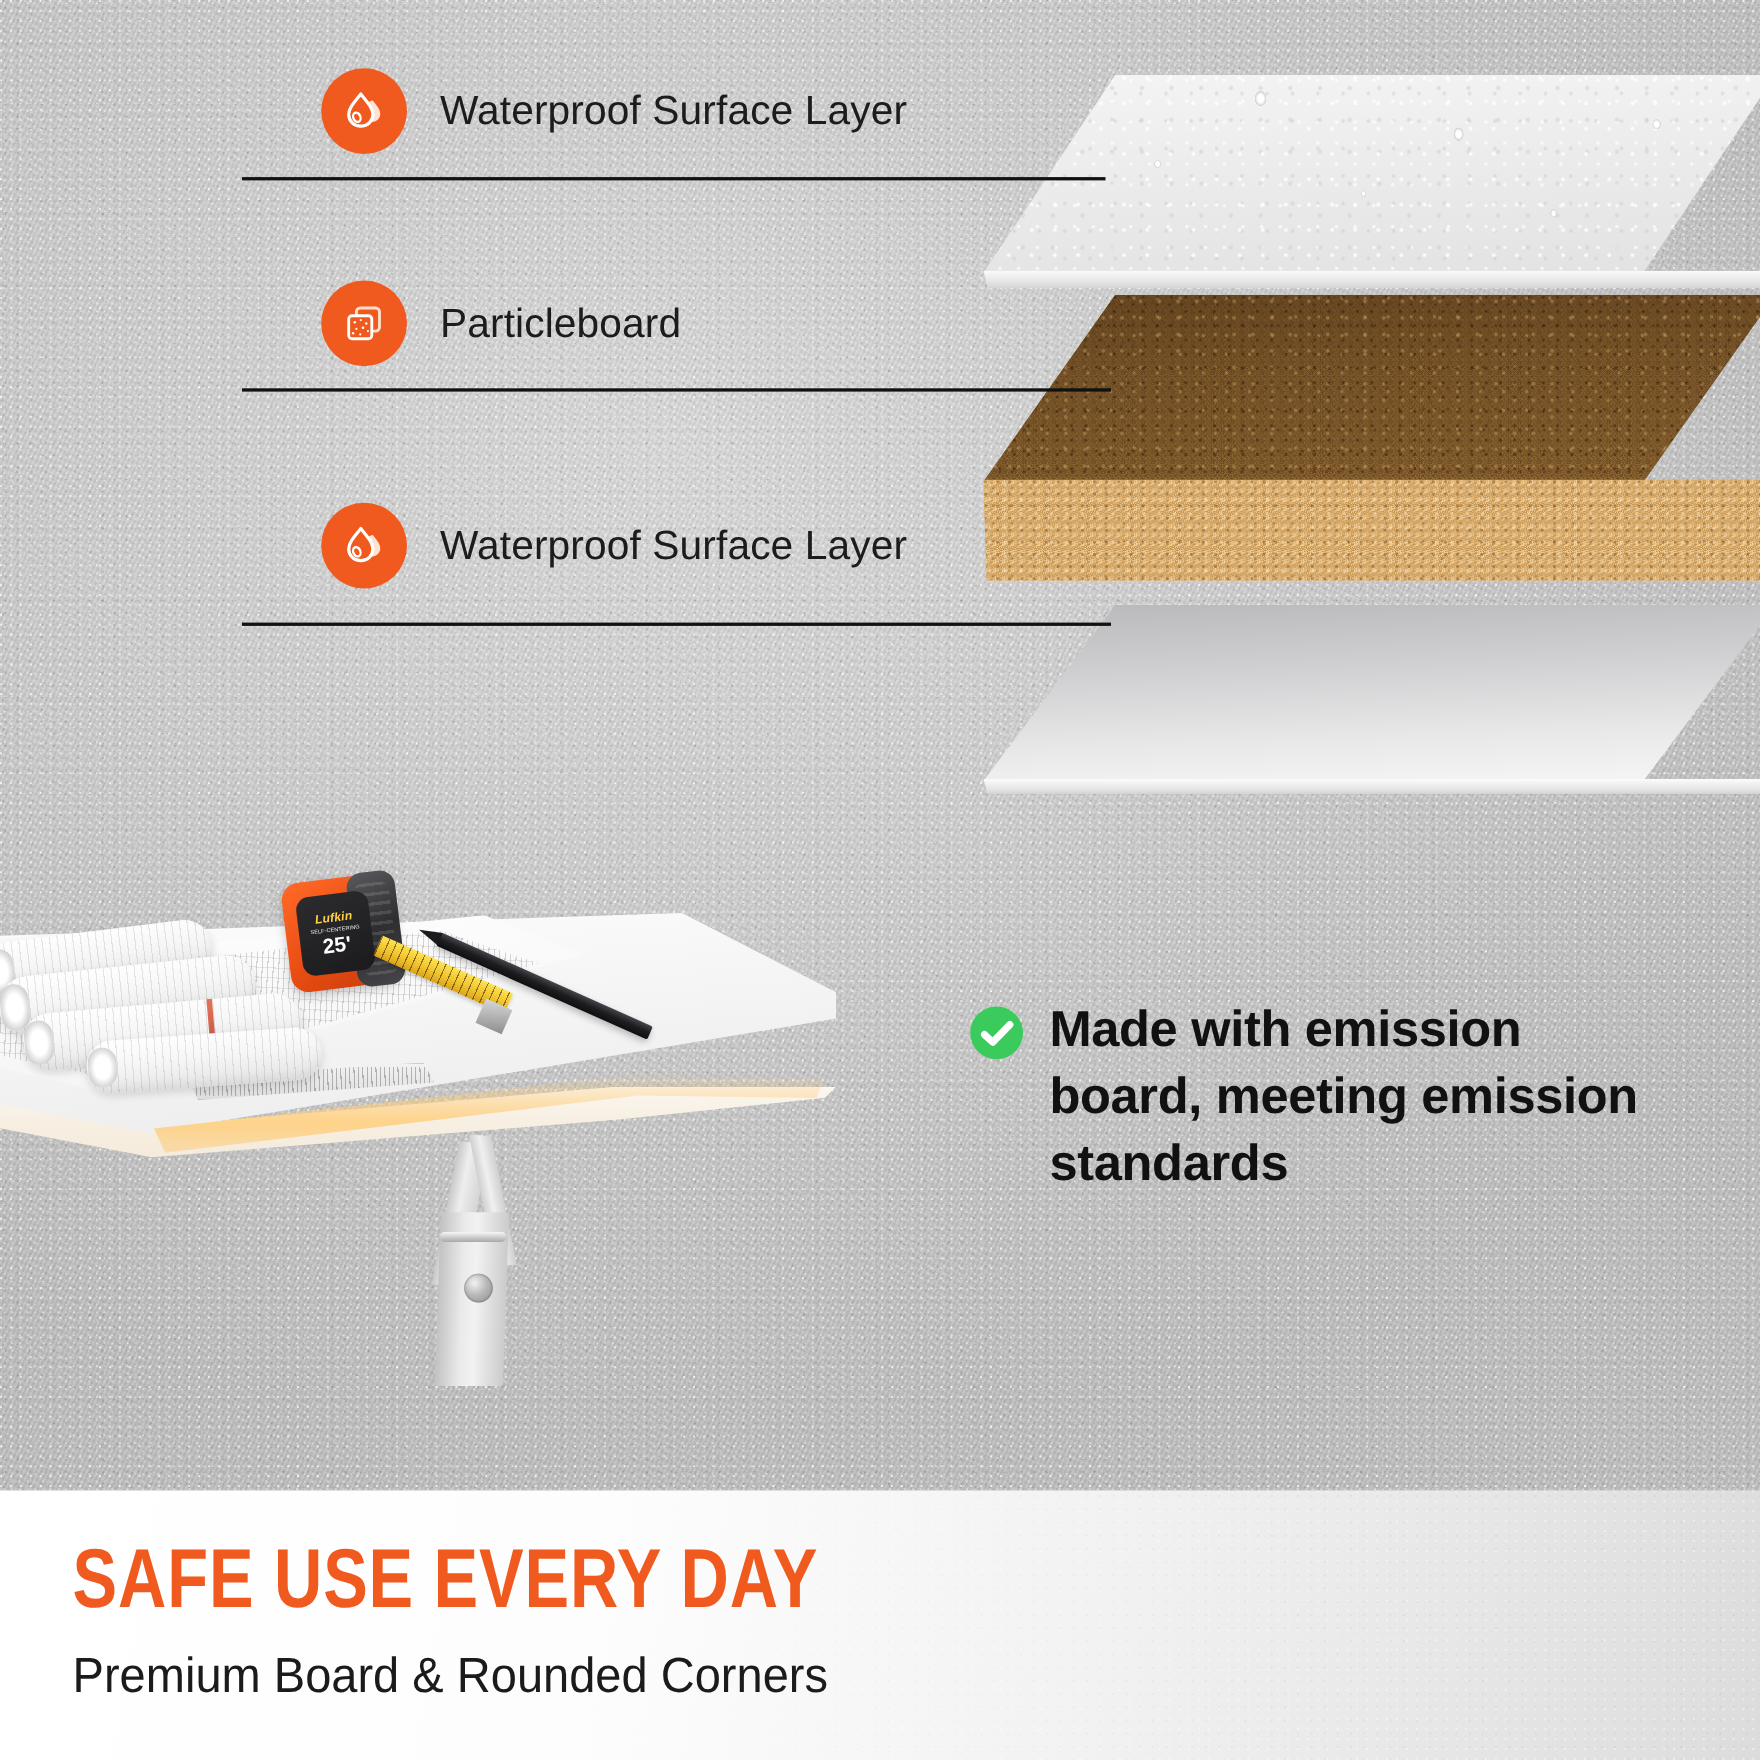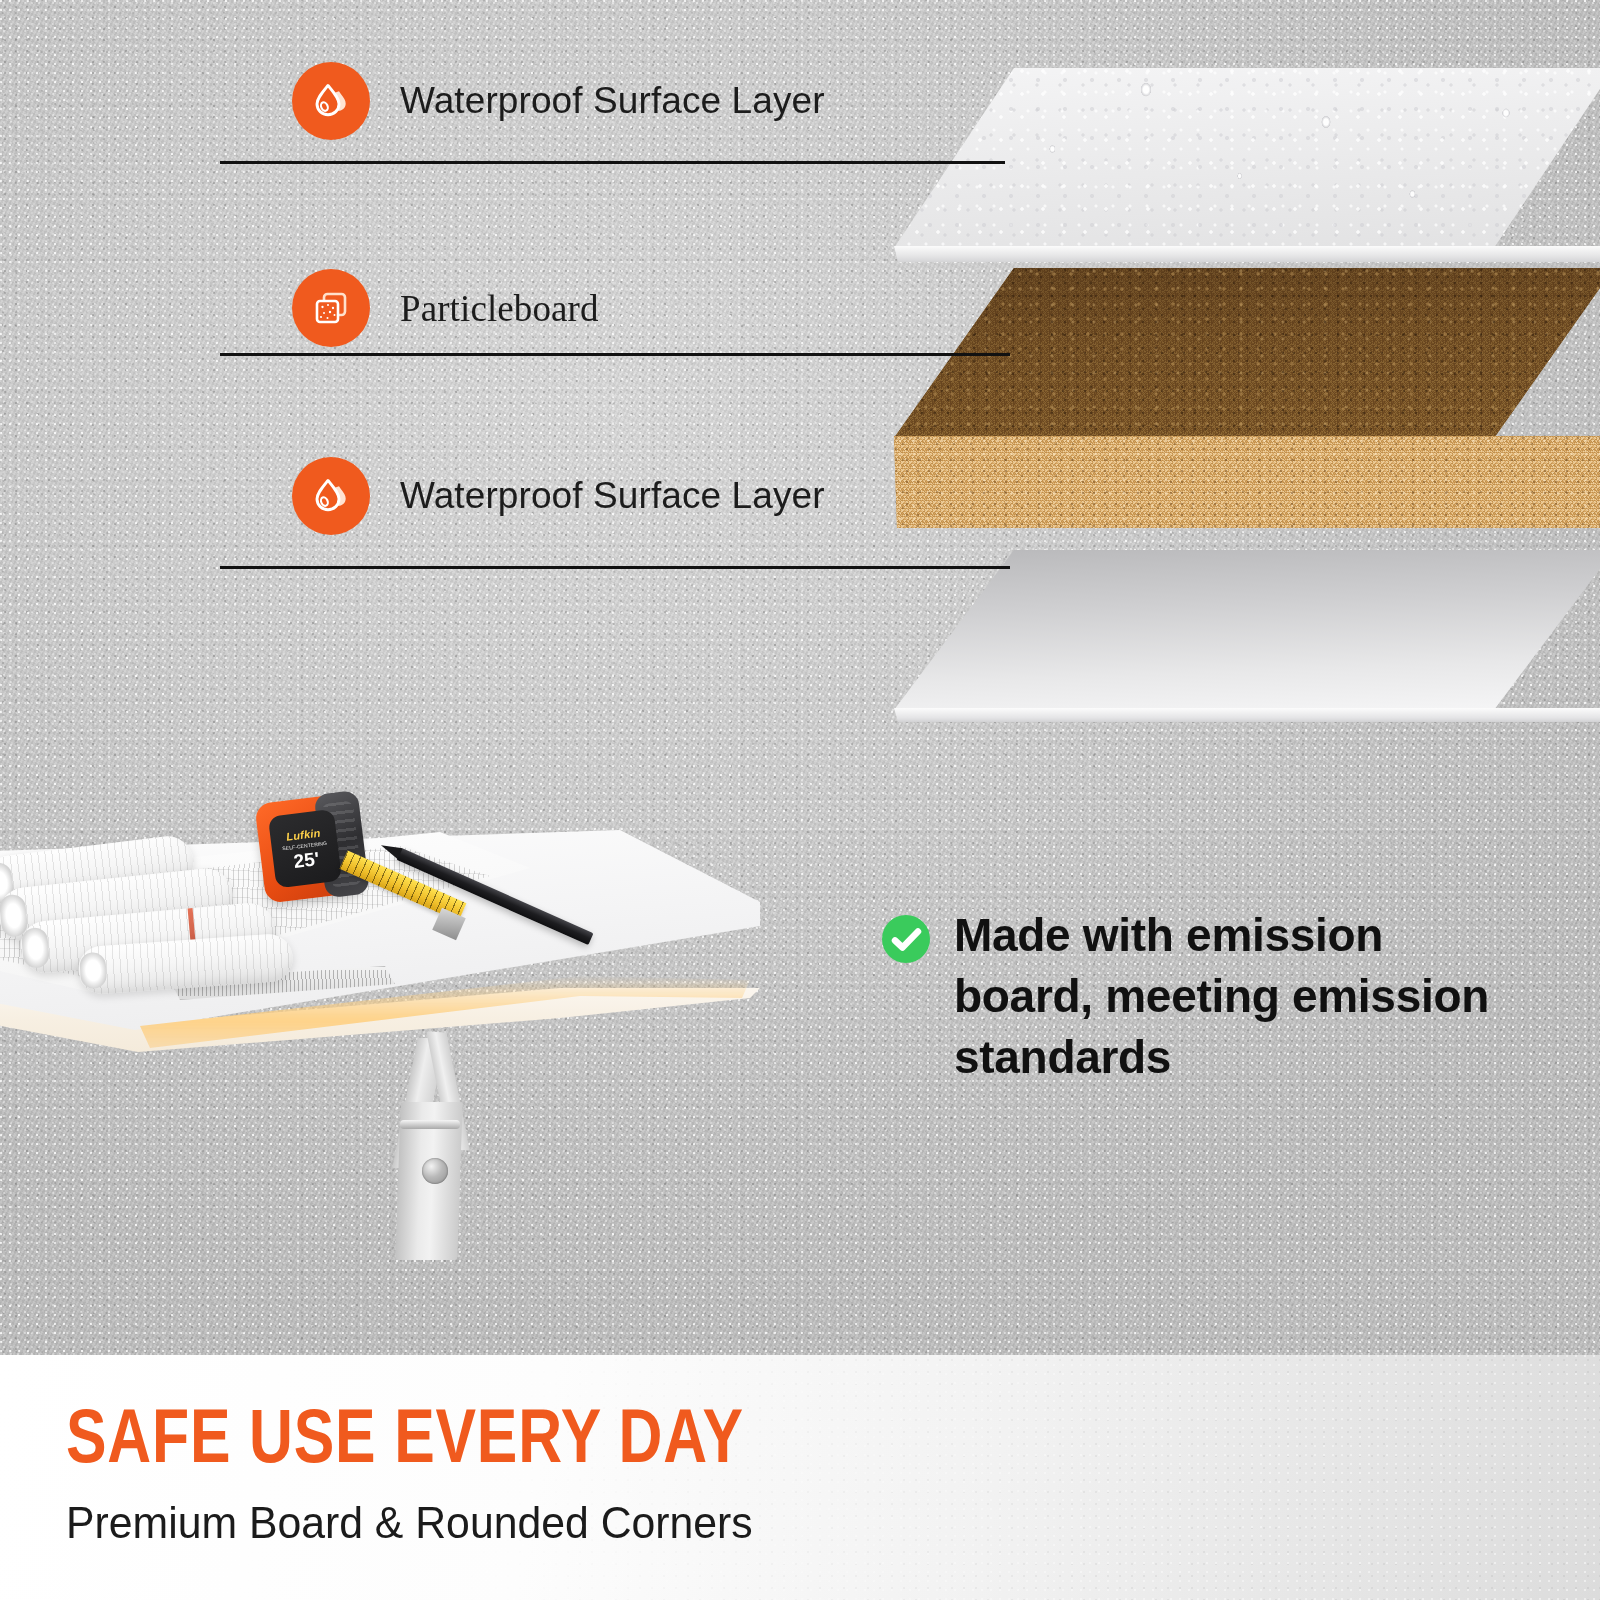--- a/index.html
+++ b/index.html
@@ -347,21 +347,21 @@
       <svg width="48" height="48" viewBox="0 0 48 48" aria-hidden="true">
         <path d="M33.5 16.5c3.4 4.2 5.2 7.0 5.2 10.0 0 4.2-3.3 7.3-7.2 7.3-1.1 0-2.1-.2-3.0-.6 2.0-1.9 3.2-4.5 3.2-7.5 0-3.4-1.6-6.4-4.0-9.6.9-.6 1.9-1.1 2.9-1.4l1.4-.4z" fill="#ffe3d2"></path>
         <path d="M21 8.5c6.2 7.6 11 12.9 11 18.6 0 6.0-4.9 10.6-11 10.6S10 33.1 10 27.1C10 21.4 14.8 16.1 21 8.5z" fill="none" stroke="#ffffff" stroke-width="2.9" stroke-linejoin="round"></path>
         <ellipse cx="17.4" cy="29.6" rx="3.2" ry="4.4" transform="rotate(-24 17.4 29.6)" fill="none" stroke="#ffffff" stroke-width="2.1"></ellipse>
       </svg>
     </div>
     <div class="co-label">Waterproof Surface Layer</div>
   </div>
   <div class="leader" style="left:220px; top:161px; width:785px;"></div>
 
-  <div class="callout" style="left:292px; top:269px;font-family:Liberation Serif, serif;">
+  <div class="callout" style="left:292px; top:255px;">
     <div class="co-icon" style="background:#F05A1E;">
       <svg width="48" height="48" viewBox="0 0 48 48" aria-hidden="true">
         <rect x="17" y="10" width="21" height="21" rx="3.5" fill="none" stroke="#ffe0cb" stroke-width="2.6"></rect>
         <rect x="10" y="17" width="21" height="21" rx="3" fill="#F05A1E" stroke="#ffffff" stroke-width="2.6"></rect>
         <circle cx="15.5" cy="23" r="1.15" fill="#ffffff"></circle>
         <circle cx="21" cy="21" r="1.0" fill="#ffffff"></circle>
         <circle cx="26" cy="24" r="1.15" fill="#ffffff"></circle>
         <circle cx="17" cy="29" r="1.0" fill="#ffffff"></circle>
         <circle cx="23" cy="28" r="1.2" fill="#ffffff"></circle>
         <circle cx="27.5" cy="31" r="1.0" fill="#ffffff"></circle>

